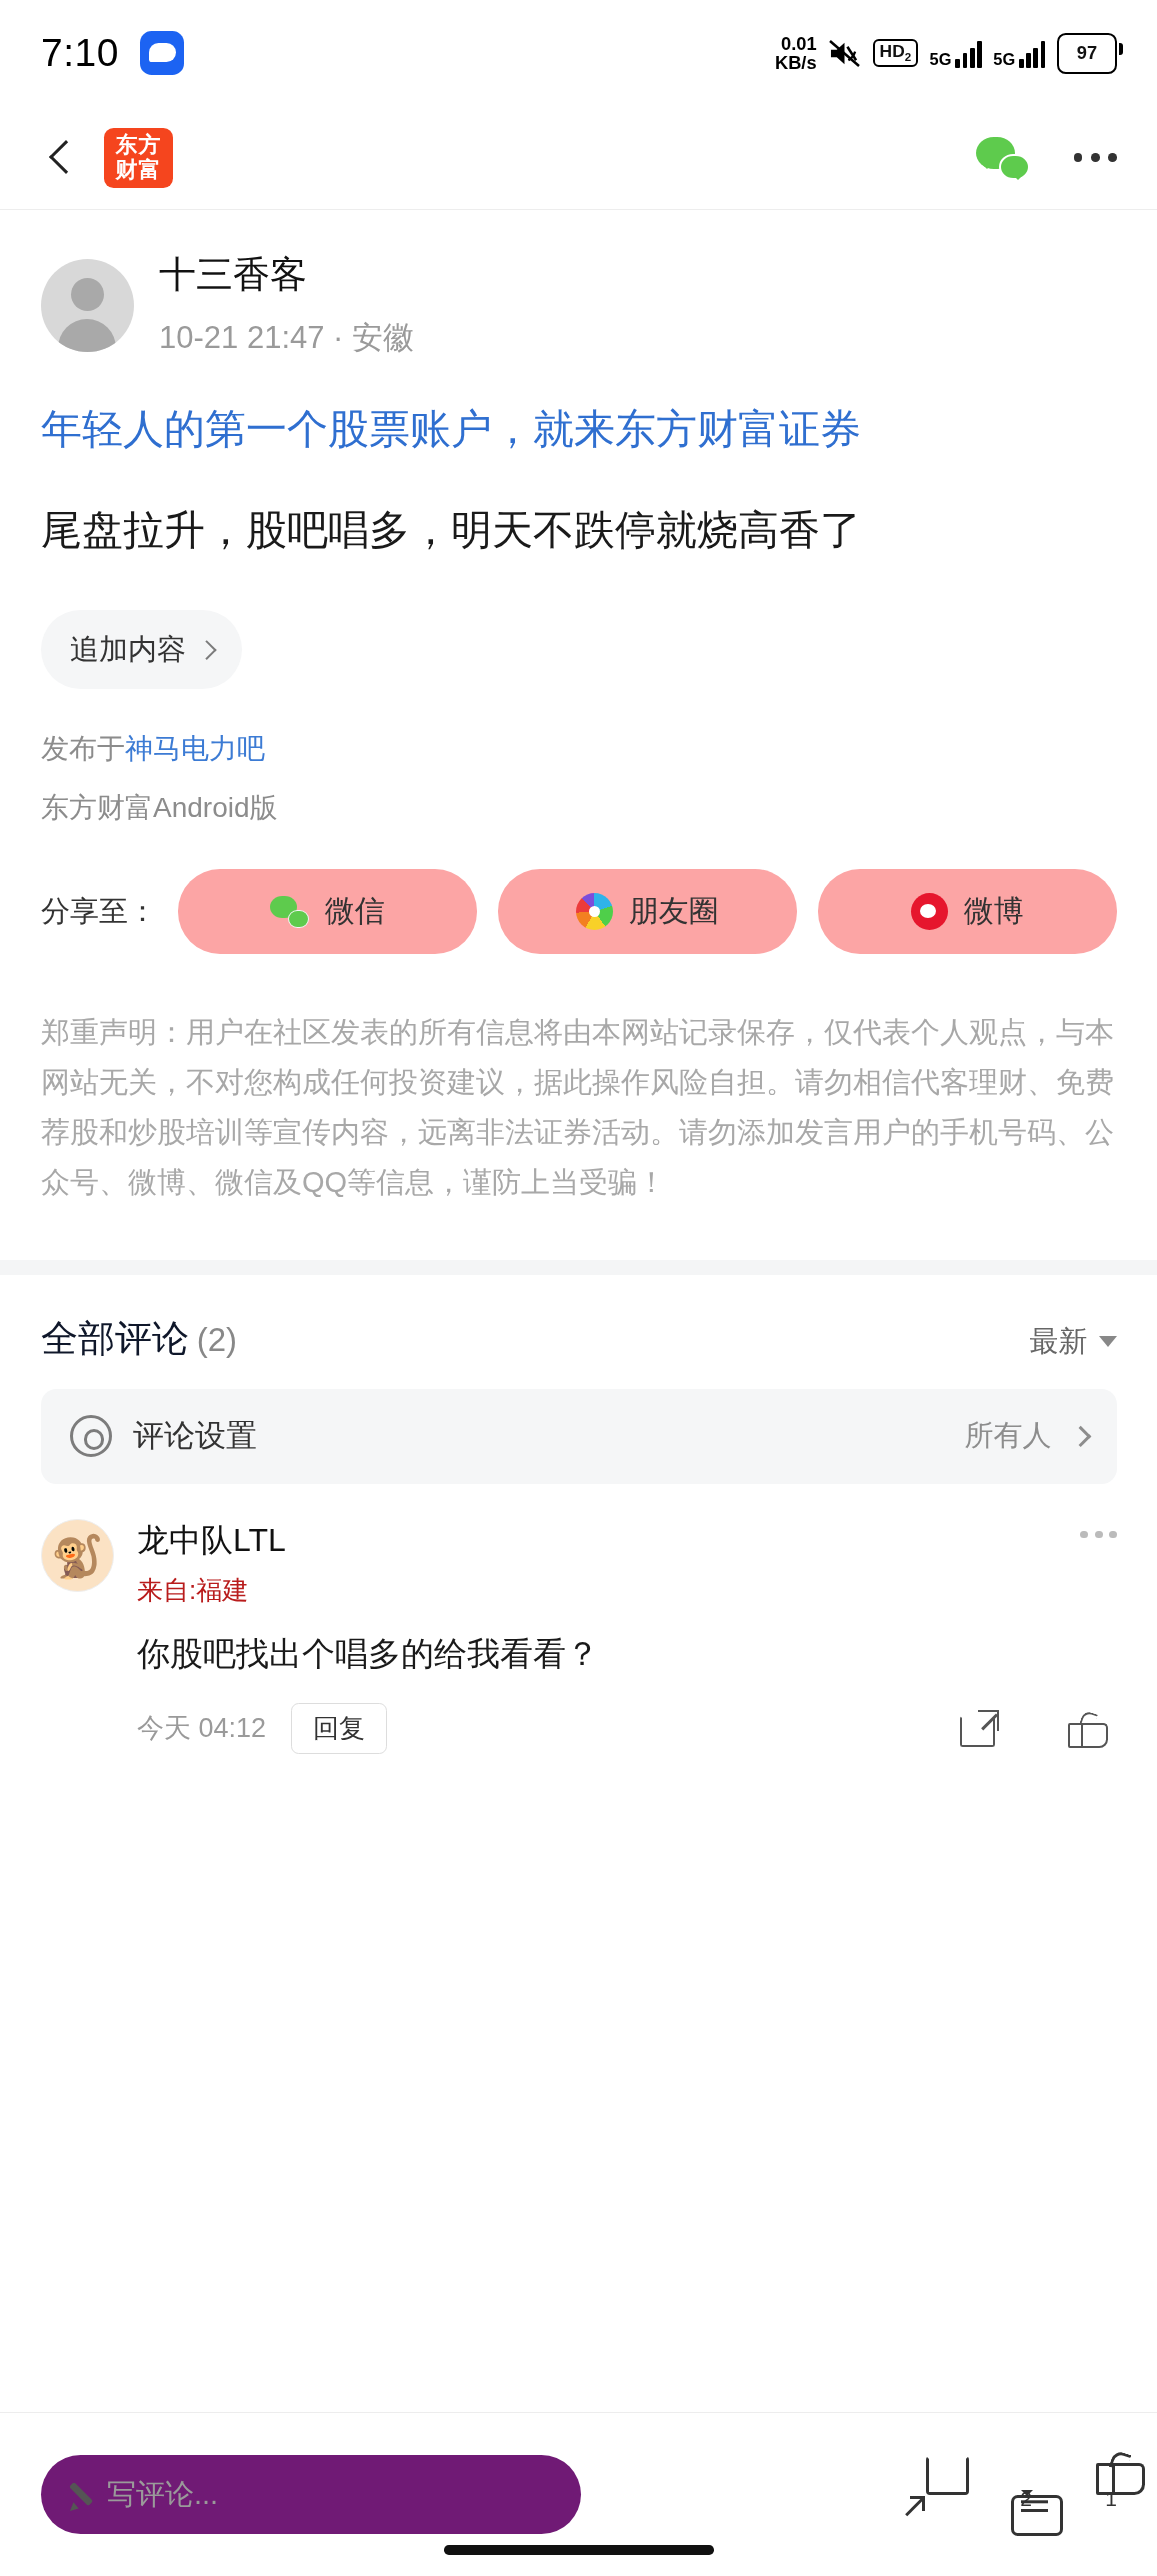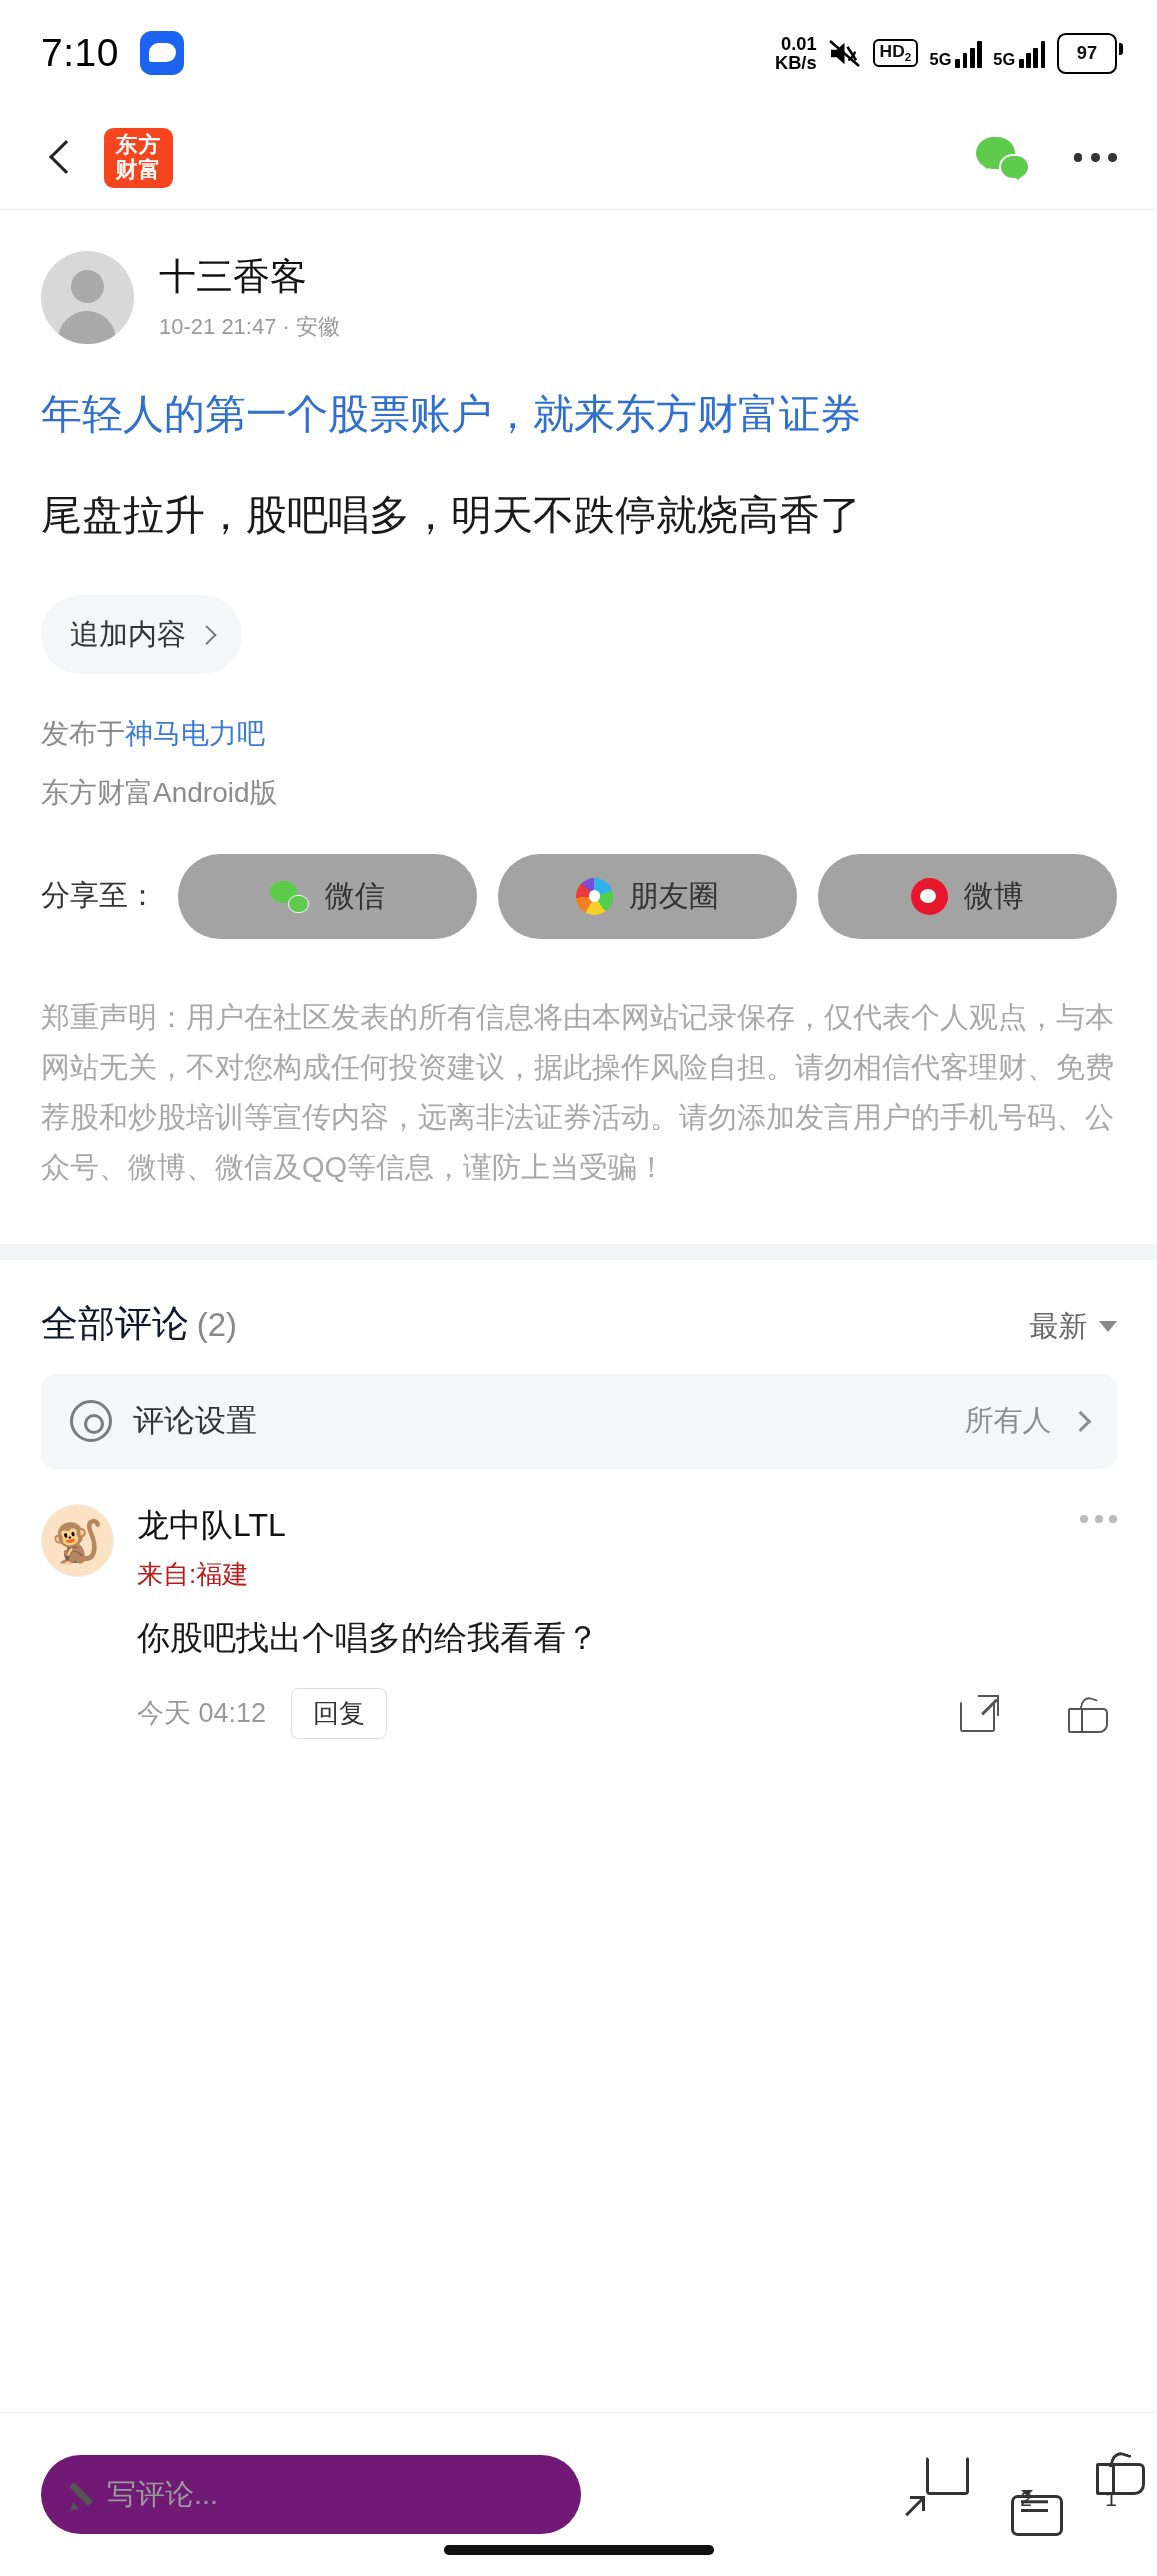--- a/index.html
+++ b/index.html
@@ -117,21 +117,21 @@
   .avatar::before {
     content:""; position:absolute; left: 30px; top: 19.3px;
     width: 33px; height: 33px; border-radius: 50%; background: #a9a9a9;
   }
   .avatar::after {
     content:""; position:absolute; left: 17.4px; top: 60px;
     width: 58px; height: 42px; border-radius: 29px 29px 0 0; background: #a9a9a9;
   }
   .author-meta { margin-left: 25px; }
   .author-name { font-size: 37px; color: #111; font-weight: 400; line-height: 1.3; }
-  .author-sub { font-size: 22px; color: #9a9a9a; margin-top: 10px; }
+  .author-sub { font-size: 31px; color: #9a9a9a; margin-top: 18px; }
 
   .post-title {
     font-size: 41px; line-height: 1.52; color: #2f6fd0;
     margin: 25px 0 0; font-weight: 400;
     cursor: pointer;
   }
   .post-text {
     font-size: 41px; line-height: 1.55; color: #1a1a1a;
     margin: 39px 0 0; font-weight: 400;
   }
@@ -149,21 +149,21 @@
     transform: rotate(45deg); display:block;
   }
 
   .publish-line { font-size: 28px; color: #8c8c8c; margin-top: 41px; }
   .publish-line .bar-link { color: #3c7bd4; cursor: pointer; }
   .source-line { font-size: 28px; color: #8c8c8c; margin-top: 21px; }
 
   .share-row { display: flex; align-items: center; margin-top: 42px; gap: 21px; }
   .share-label { font-size: 29px; color: #333; flex: none; }
   .share-pill {
-    flex: 1; height: 85px; border-radius: 42px; background: #a3a3a3;
+    flex: 1; height: 85px; border-radius: 42px; background: #fca5a5;
     display: flex; align-items: center; justify-content: center; gap: 15.4px;
     font-size: 30px; color: #333; cursor: pointer;
   }
   .ico-wx { width: 39px; height: 33px; position: relative; }
   .ico-wx .a { position:absolute; left:0; top:1px; width:27px;height:22px;background:#5ecb4d;border-radius:50%/55%; }
   .ico-wx .b { position:absolute; right:0; bottom:0; width:21px;height:18.3px;background:#5ecb4d;border-radius:50%/55%;border:1.9px solid #f5f6f7; }
   .ico-pyq {
     width: 37px; height: 37px; border-radius: 50%;
     background: conic-gradient(#2fb3ea 0 20%, #4fcf4a 20% 40%, #f8d128 40% 58%, #f38020 58% 74%, #ec3b3b 74% 88%, #7c4ddb 88% 100%);
     position: relative;

